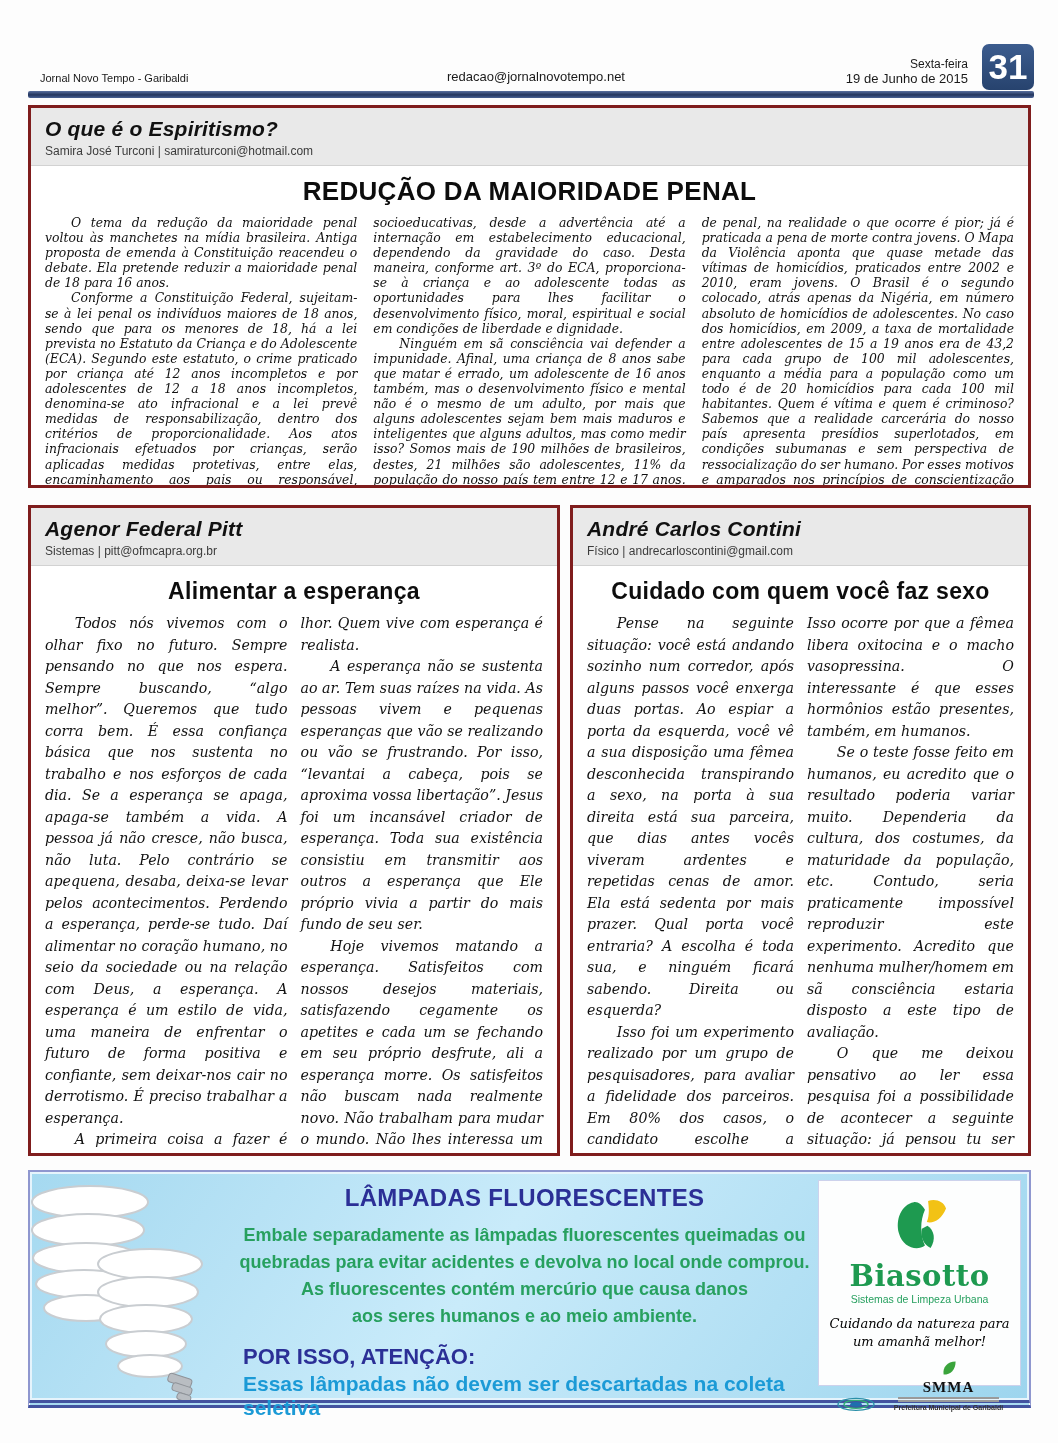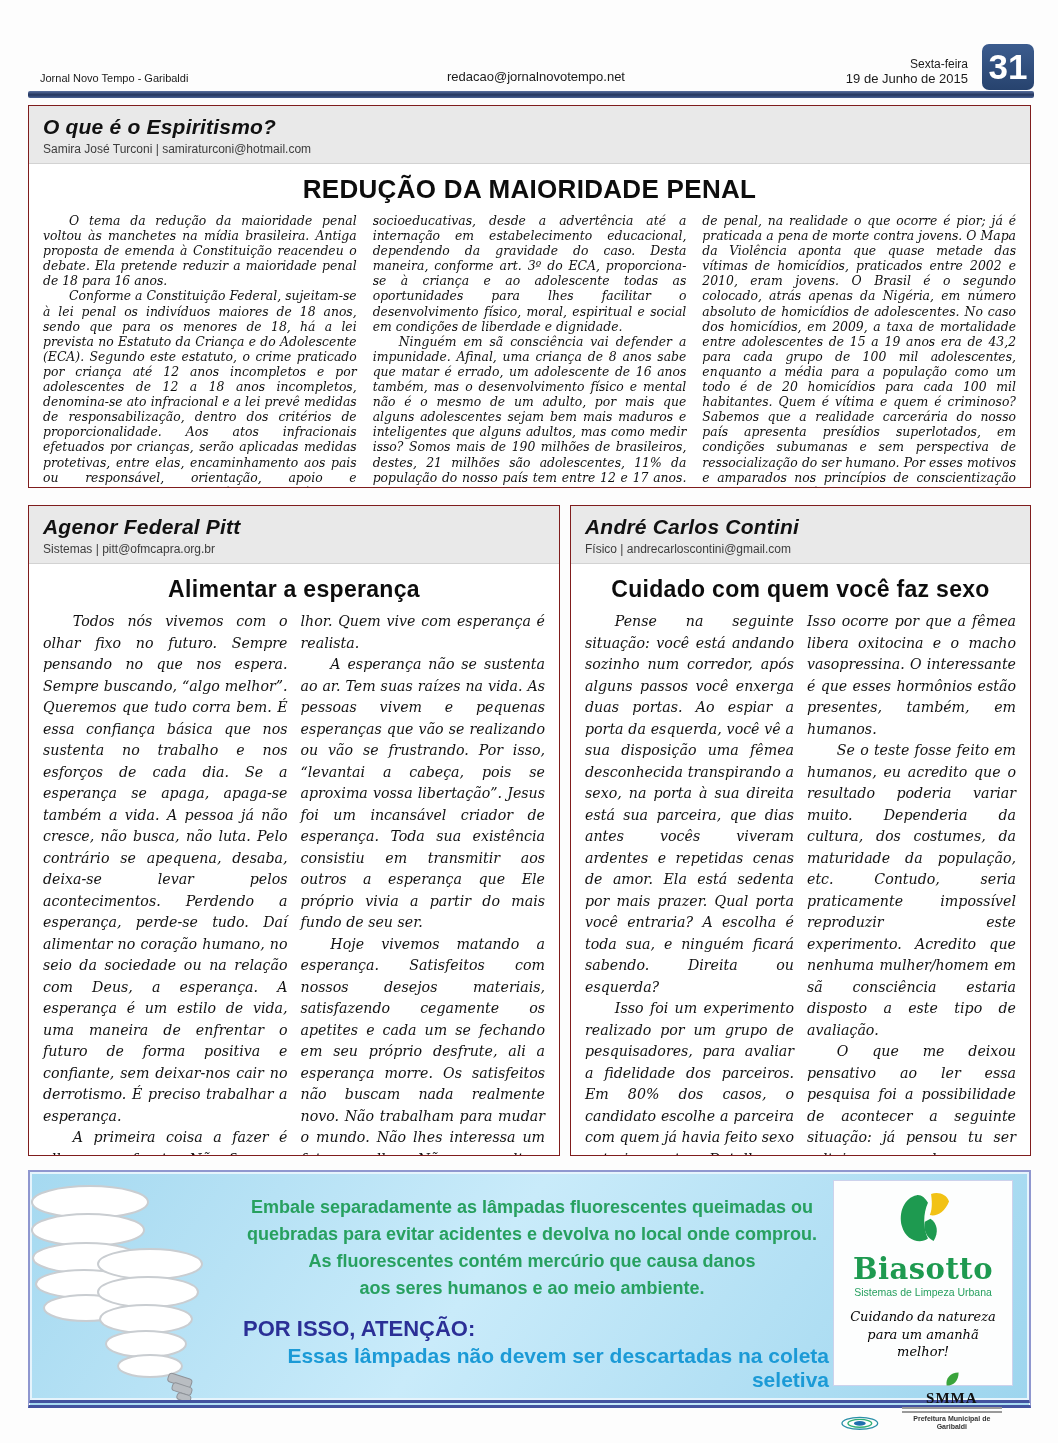--- a/index.html
+++ b/index.html
@@ -14,21 +14,21 @@
   .date-block .weekday { font-size:12px; }
   .date-block .date { font-size:13px; }
   .page-num-box { position:absolute; right:24px; top:44px; width:52px; height:46px;
     background:linear-gradient(180deg,#3c5c8e,#27436e); border-radius:7px;
     display:flex; align-items:center; justify-content:center;
     color:#ffffff; font-size:35px; font-weight:bold; }
   .head-rule { position:absolute; left:28px; right:24px; top:91px; height:7px;
     background:linear-gradient(180deg,#5a71a0 0%, #24365e 55%, #4a6396 100%); border-radius:2px; }
 
   
-  .abox { position:absolute; background:#ffffff; border:1px solid #7f1d1d; overflow:hidden; }
+  .abox { position:absolute; background:#ffffff; border:3px solid #7f1d1d; overflow:hidden; }
   .abox-band { background:#e9e9e9; border-bottom:1px solid #d2d2d2; padding:9px 14px 7px 14px; }
   .band-title { font-size:21px; font-weight:bold; font-style:italic; color:#111; letter-spacing:0.2px; }
   .band-byline { font-size:12px; color:#3c3c3c; margin-top:3px; }
   .abox-headline { font-weight:bold; color:#0d0d0d; padding:10px 14px 4px 14px; letter-spacing:0.3px;text-align:center; }
   .box1 { left:28px; top:105px; width:1003px; height:383px; }
   .box1 .abox-headline { font-size:26px; }
   .box2 { left:28px; top:505px; width:532px; height:651px; }
   .box3 { left:570px; top:505px; width:461px; height:651px; }
   .box2 .abox-headline, .box3 .abox-headline { font-size:23px; padding-top:12px; }
 
@@ -47,23 +47,23 @@
     background:linear-gradient(125deg,#a5d9f0 0%, #c9ebfa 45%, #9dd5ee 100%);
     box-shadow:inset 0 0 0 2px #e6f4fc; display:flex; }
   .ad-bulb { width:205px; position:relative; overflow:hidden; }
   .ad-center { flex:1; padding-top:12px; }
   .ad-title { text-align:center; font-size:24px; font-weight:bold; color:#2b2f96; letter-spacing:0.3px; }
   .ad-green { margin:10px auto 0 auto; max-width:585px; text-align:center;
     font-size:18px; font-weight:bold; color:#27a05f; line-height:1.5; }
   .ad-green2 { margin:0 auto; max-width:480px; text-align:center;
     font-size:18px; font-weight:bold; color:#27a05f; line-height:1.5; }
   .ad-attn { margin:14px 0 0 8px; font-size:22px; font-weight:bold; color:#2b2f96; }
-  .ad-attn-text { margin:2px 0 0 8px; font-size:21px; font-weight:bold; color:#1b9ad6;text-align:right; }
-  .ad-logo-box { width:180px; margin:8px 16px 14px 4px; background:#fdfefe;
-    border:1px solid #cdd2ec; padding:8px 6px; text-align:center; }
+  .ad-attn-text { margin:2px 0 0 8px; font-size:21px; font-weight:bold; color:#1b9ad6; }
+  .ad-logo-box { width:203px; margin:8px 8px 14px 4px; background:#fdfefe;
+    border:1px solid #cdd2ec; padding:15px 6px; text-align:center; }
   .brand-name { font-family:"DejaVu Serif", serif; font-weight:bold; font-size:29px; color:#1e9a50; letter-spacing:0.5px; line-height:1; }
   .brand-sub { font-size:10.5px; color:#27a05f; margin-top:2px; }
   .brand-slogan { font-family:"DejaVu Serif", serif; font-style:italic; font-size:13px; color:#000000; margin-top:10px; line-height:1.35; }
   .logo-row { display:flex; align-items:flex-end; justify-content:center; gap:18px; margin-top:10px; }
   .smma-block { text-align:center; }
   .smma-name { font-size:15px; font-weight:bold; color:#111; font-family:"Liberation Serif", serif; letter-spacing:1px; line-height:1; }
   .fine-bar { height:2px; background:#9a9a9a; margin:1.5px 4px; }
   .smma-sub { font-size:7px; font-weight:bold; color:#333; margin-top:2px; line-height:1.2; }
 </style>
 </head>
@@ -160,20 +160,21 @@
         </g>
         <g fill="#b9bdc2" stroke="#8e9298" stroke-width="1">
           <rect x="138" y="204" width="24" height="9" rx="3" transform="rotate(18 150 208)"></rect>
           <rect x="142" y="213" width="20" height="8" rx="3" transform="rotate(18 152 217)"></rect>
           <rect x="147" y="222" width="14" height="7" rx="3" transform="rotate(18 154 225)"></rect>
         </g>
       </svg>
     </div>
 
     <div class="ad-center">
+      <div class="ad-title">LÂMPADAS FLUORESCENTES</div>
       <div class="ad-green">Embale separadamente as lâmpadas fluorescentes queimadas ou quebradas para evitar acidentes e devolva no local onde comprou.</div>
       <div class="ad-green2">As fluorescentes contém mercúrio que causa danos aos seres humanos e ao meio ambiente.</div>
       <div class="ad-attn">POR ISSO, ATENÇÃO:</div>
       <div class="ad-attn-text">Essas lâmpadas não devem ser descartadas na coleta seletiva</div>
     </div>
 
     <div class="ad-logo-box">
       <svg width="64" height="62" viewBox="0 0 100 100">
         <path d="M40,10 C20,14 10,38 16,60 C22,82 44,90 58,80 C50,62 50,40 58,22 C53,14 47,9 40,10 Z" fill="#1e9a50"></path>
         <path d="M62,48 C73,55 76,70 67,84 C56,79 50,66 53,53 Z" fill="#1e9a50"></path>

